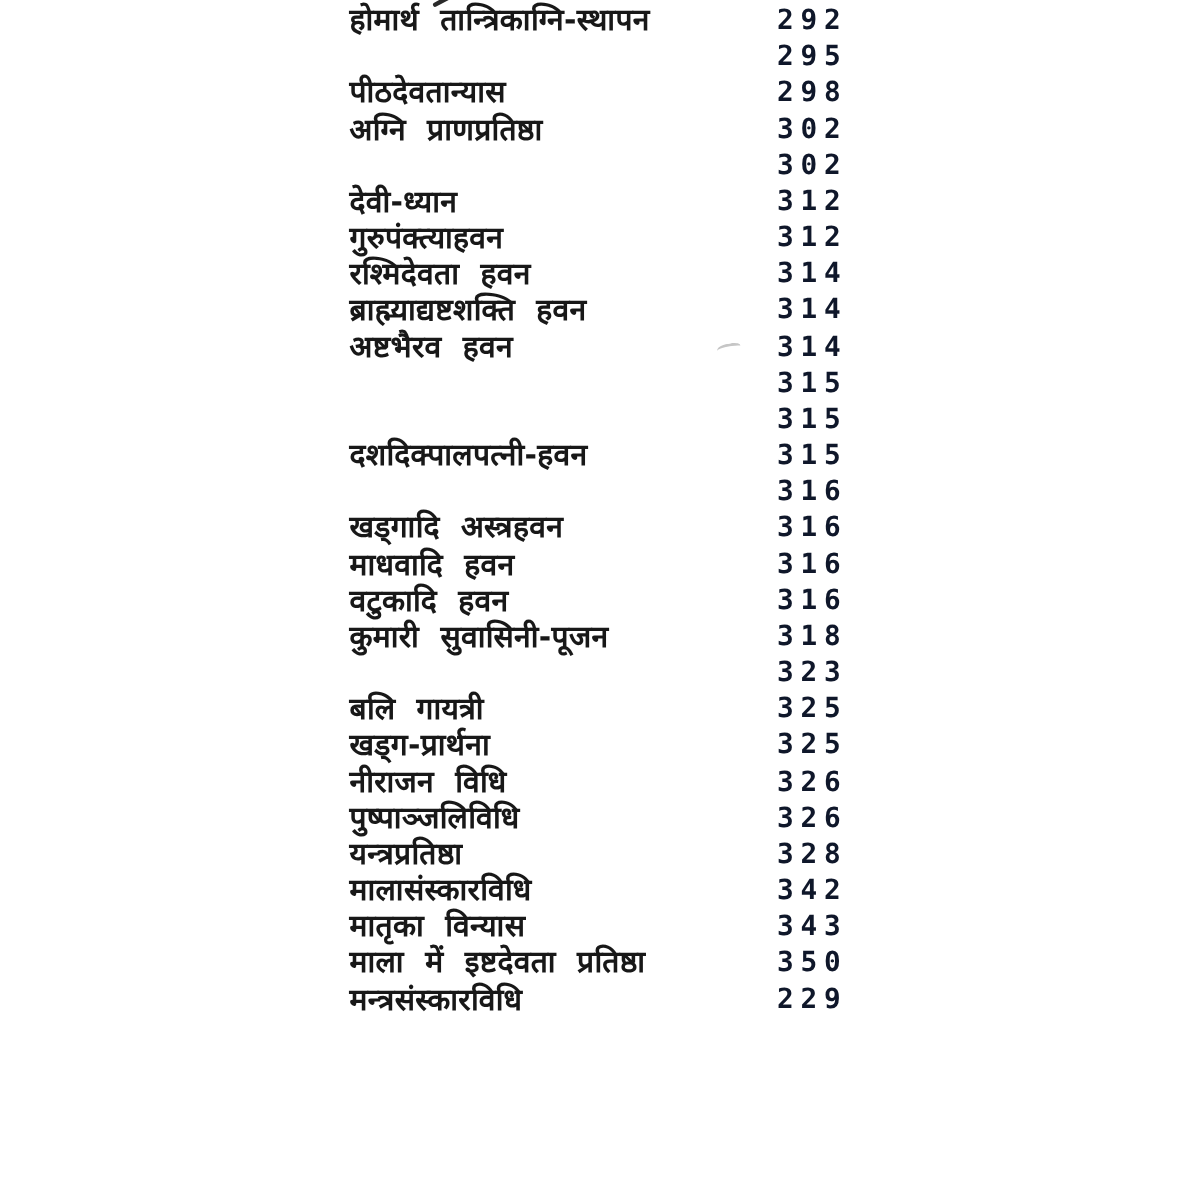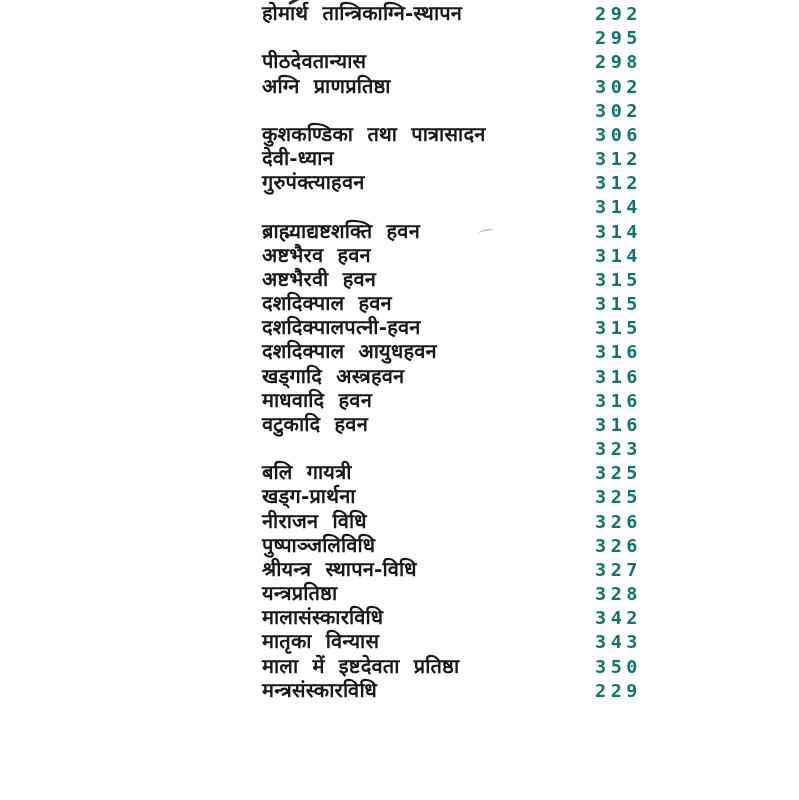--- a/index.html
+++ b/index.html
@@ -17,21 +17,20 @@
     position: relative;
     width: 799px;
     height: 800px;
     background: #ffffff;
   }
   .toc-list {
     position: absolute;
     top: 1px;
     left: 0;
     right: 0;
-    padding-left: 29px;
   }
   .toc-row {
     position: relative;
     height: 24.18px;
   }
   .toc-title {
     position: absolute;
     left: 233px;
     top: 0;
     white-space: nowrap;
@@ -43,23 +42,22 @@
     letter-spacing: 0.2px;
   }
   .toc-page {
     position: absolute;
     left: 518px;
     top: 1px;
     font-family: "DejaVu Sans Mono", "Liberation Mono", monospace;
     font-size: 18.5px;
     line-height: 23px;
     font-weight: 600;
-    color: #0f766e;
+    color: #0f172a;
     letter-spacing: 4.5px;
-    margin-left: 48px;
   }
   
   .artifact-top {
     position: absolute;
     left: 288px;
     top: -1px;
     width: 14px;
     height: 3px;
     background: #2a2a2a;
     transform: rotate(-28deg);
@@ -96,92 +94,86 @@
         <span class="toc-page">298</span>
       </div>
       <div class="toc-row">
         <span class="toc-title">अग्नि प्राणप्रतिष्ठा</span>
         <span class="toc-page">302</span>
       </div>
       <div class="toc-row">
         <span class="toc-page">302</span>
       </div>
       <div class="toc-row">
-        <span class="toc-title">कुशकण्डिका तथा पात्रासादन</span>
-        <span class="toc-page">306</span>
-      </div>
-      <div class="toc-row">
         <span class="toc-title">देवी-ध्यान</span>
         <span class="toc-page">312</span>
       </div>
       <div class="toc-row">
         <span class="toc-title">गुरुपंक्त्याहवन</span>
         <span class="toc-page">312</span>
       </div>
       <div class="toc-row">
+        <span class="toc-title">रश्मिदेवता हवन</span>
         <span class="toc-page">314</span>
       </div>
       <div class="toc-row">
         <span class="toc-title">ब्राह्म्याद्यष्टशक्ति हवन</span>
         <span class="toc-page">314</span>
       </div>
       <div class="toc-row">
         <span class="toc-title">अष्टभैरव हवन</span>
         <span class="toc-page">314</span>
       </div>
       <div class="toc-row">
-        <span class="toc-title">अष्टभैरवी हवन</span>
         <span class="toc-page">315</span>
       </div>
       <div class="toc-row">
-        <span class="toc-title">दशदिक्पाल हवन</span>
         <span class="toc-page">315</span>
       </div>
       <div class="toc-row">
         <span class="toc-title">दशदिक्पालपत्नी-हवन</span>
         <span class="toc-page">315</span>
       </div>
       <div class="toc-row">
-        <span class="toc-title">दशदिक्पाल आयुधहवन</span>
         <span class="toc-page">316</span>
       </div>
       <div class="toc-row">
         <span class="toc-title">खड्गादि अस्त्रहवन</span>
         <span class="toc-page">316</span>
       </div>
       <div class="toc-row">
         <span class="toc-title">माधवादि हवन</span>
         <span class="toc-page">316</span>
       </div>
       <div class="toc-row">
         <span class="toc-title">वटुकादि हवन</span>
         <span class="toc-page">316</span>
+      </div>
+      <div class="toc-row">
+        <span class="toc-title">कुमारी सुवासिनी-पूजन</span>
+        <span class="toc-page">318</span>
       </div>
       <div class="toc-row">
         <span class="toc-page">323</span>
       </div>
       <div class="toc-row">
         <span class="toc-title">बलि गायत्री</span>
         <span class="toc-page">325</span>
       </div>
       <div class="toc-row">
         <span class="toc-title">खड्ग-प्रार्थना</span>
         <span class="toc-page">325</span>
       </div>
       <div class="toc-row">
         <span class="toc-title">नीराजन विधि</span>
         <span class="toc-page">326</span>
       </div>
       <div class="toc-row">
         <span class="toc-title">पुष्पाञ्जलिविधि</span>
         <span class="toc-page">326</span>
-      </div>
-      <div class="toc-row">
-        <span class="toc-title">श्रीयन्त्र स्थापन-विधि</span>
-        <span class="toc-page">327</span>
       </div>
       <div class="toc-row">
         <span class="toc-title">यन्त्रप्रतिष्ठा</span>
         <span class="toc-page">328</span>
       </div>
       <div class="toc-row">
         <span class="toc-title">मालासंस्कारविधि</span>
         <span class="toc-page">342</span>
       </div>
       <div class="toc-row">

